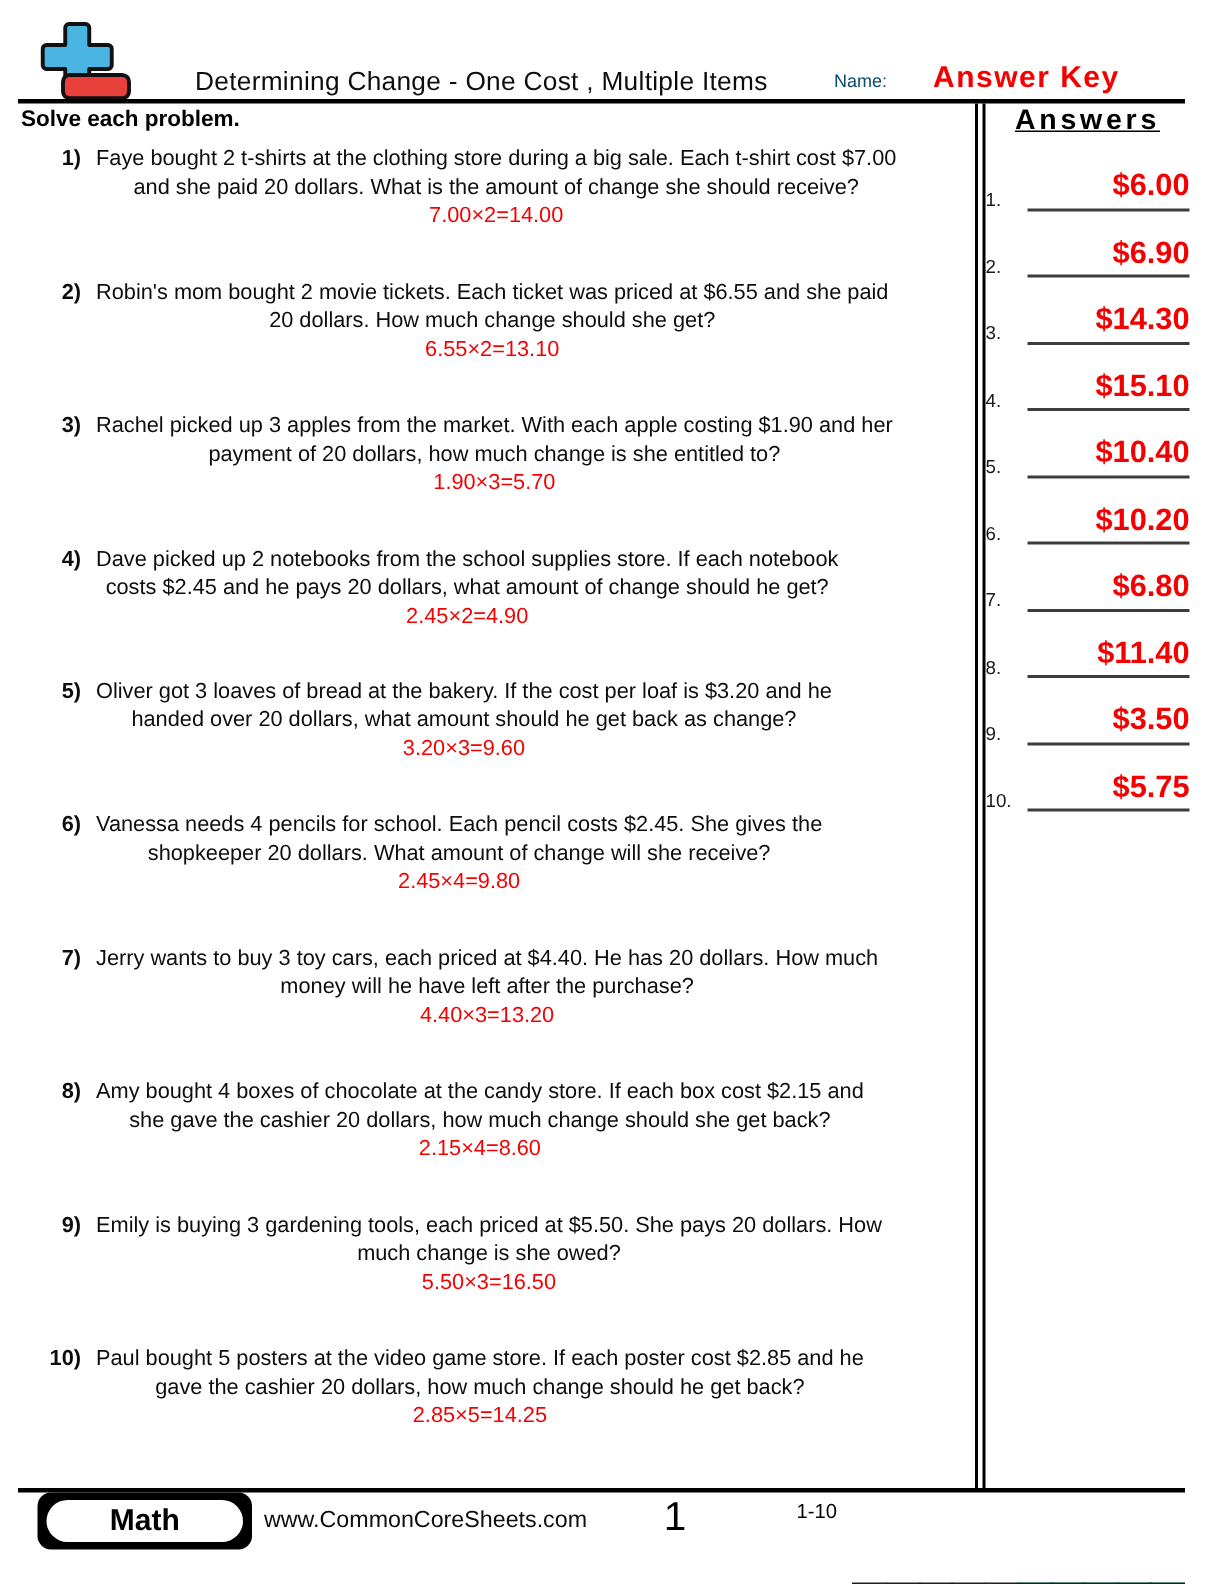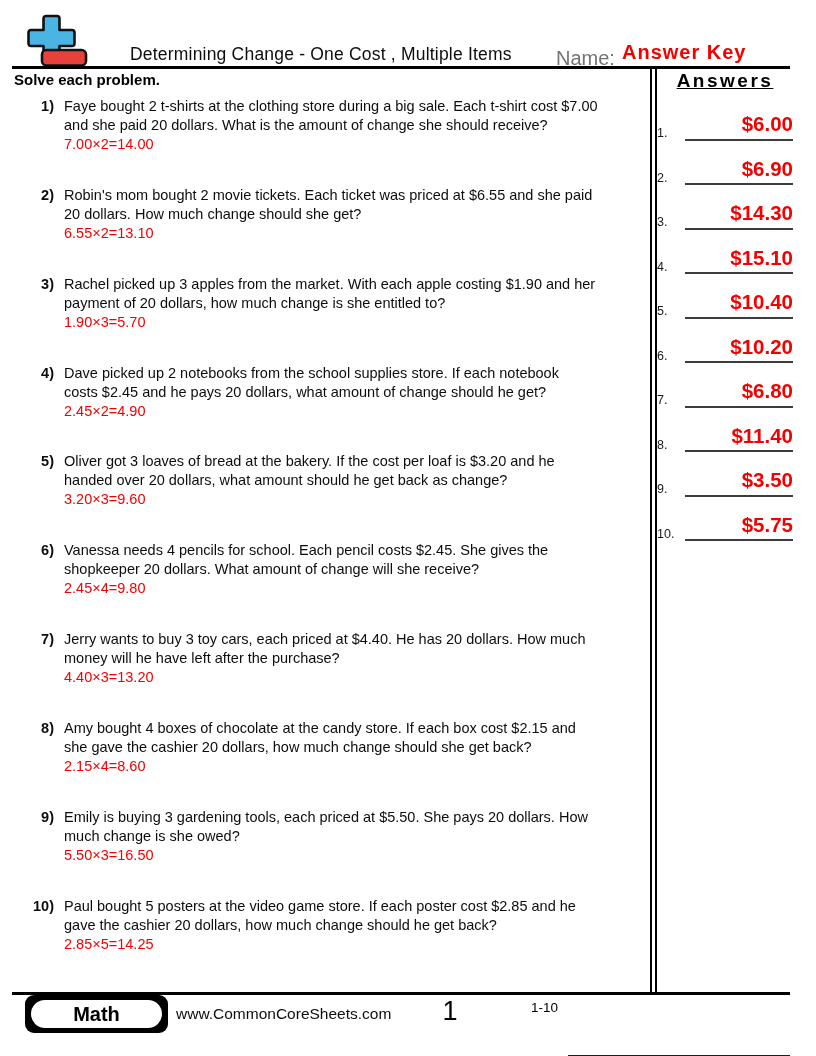--- a/index.html
+++ b/index.html
@@ -3,33 +3,33 @@
 <meta charset="utf-8">
 <style>
   html,body{margin:0;padding:0;}
   body{
     width:816px;height:1056px;position:relative;background:#ffffff;
     font-family:"Liberation Sans", sans-serif;color:#111;overflow:hidden;
   }
   
   .logo{position:absolute;left:24px;top:13px;}
   .worksheet-title{position:absolute;left:130px;top:44px;font-size:17.5px;color:#0d0d0d;letter-spacing:0.2px;}
-  .name-label{position:absolute;left:556px;top:47px;font-size:20px;color:#737373;text-align:right;}
+  .name-label{position:absolute;left:556px;top:47px;font-size:12px;color:#0c4a6e;text-align:right;}
   .name-value{position:absolute;left:622px;top:41px;font-size:20px;font-weight:bold;color:#f40000;letter-spacing:1px;}
   .header-rule{position:absolute;left:12px;top:66px;width:778px;height:3px;background:#000;}
   .instructions{position:absolute;left:14px;top:71px;font-size:15px;font-weight:bold;color:#000;}
   
   .divider{position:absolute;left:650px;top:69px;height:924px;width:3px;
     border-left:2px solid #000;border-right:2px solid #000;}
   
   .problems{position:absolute;left:22px;top:97px;width:620px;}
   .problem{display:flex;height:88.85px;}
   .pnum{width:32px;flex-shrink:0;text-align:right;padding-right:10px;
     font-weight:bold;font-size:14.5px;line-height:19px;color:#0d0d0d;}
-  .pbody{font-size:14.5px;line-height:19px;color:#0d0d0d;}
+  .pbody{font-size:14.5px;line-height:19px;color:#0d0d0d;text-align:center;}
   .pline{white-space:nowrap;}
   .pwork{color:#f40000;white-space:nowrap;}
   
   .answers-title{position:absolute;left:658px;top:70px;width:134px;text-align:center;
     font-size:19px;font-weight:bold;letter-spacing:2.5px;text-decoration:underline;color:#000;}
   .answers{position:absolute;left:657px;top:96px;width:136px;}
   .answer-row{height:44.55px;display:flex;align-items:flex-end;}
   .anum{width:28px;flex-shrink:0;font-size:12.5px;color:#1a1a1a;line-height:1;padding-bottom:1px;}
   .aline{flex:1;border-bottom:2px solid #3c3c3c;text-align:right;font-weight:bold;
     font-size:20.5px;color:#f40000;line-height:1;padding-bottom:4px;}

